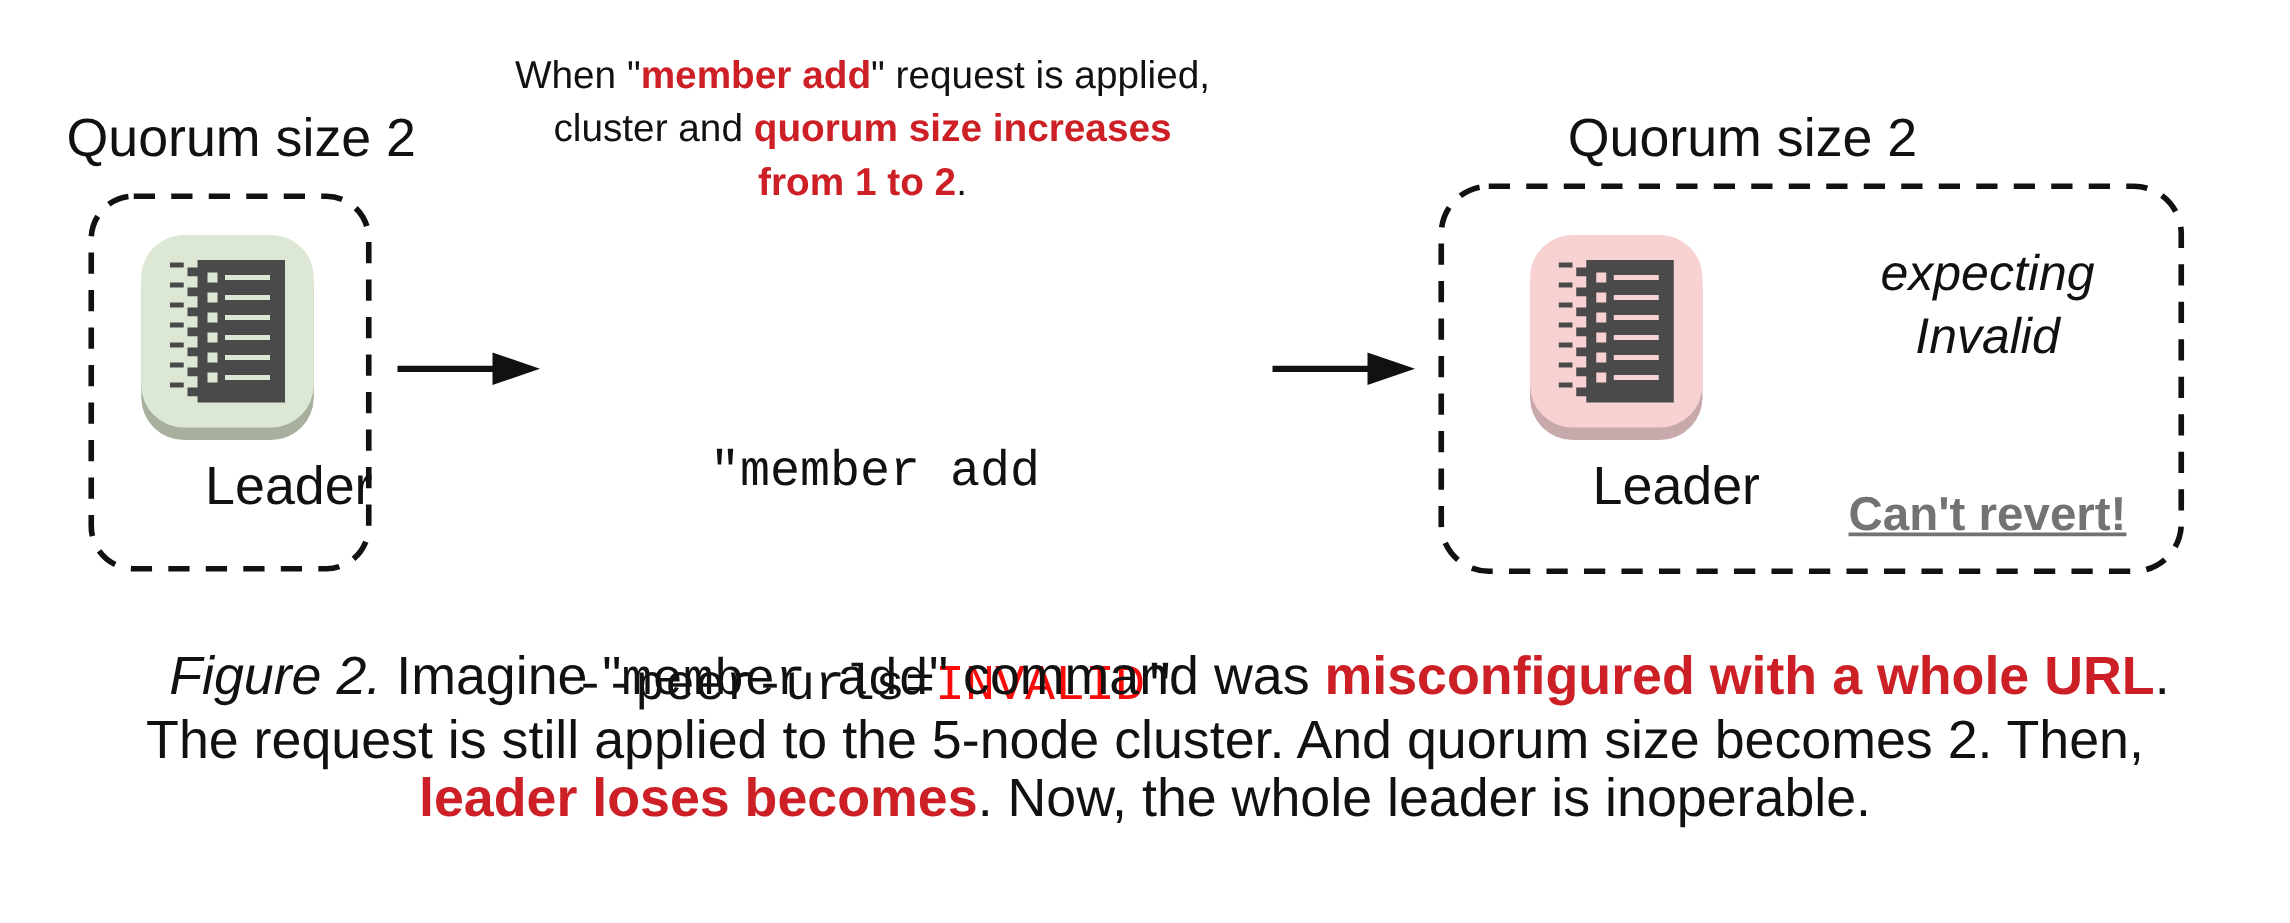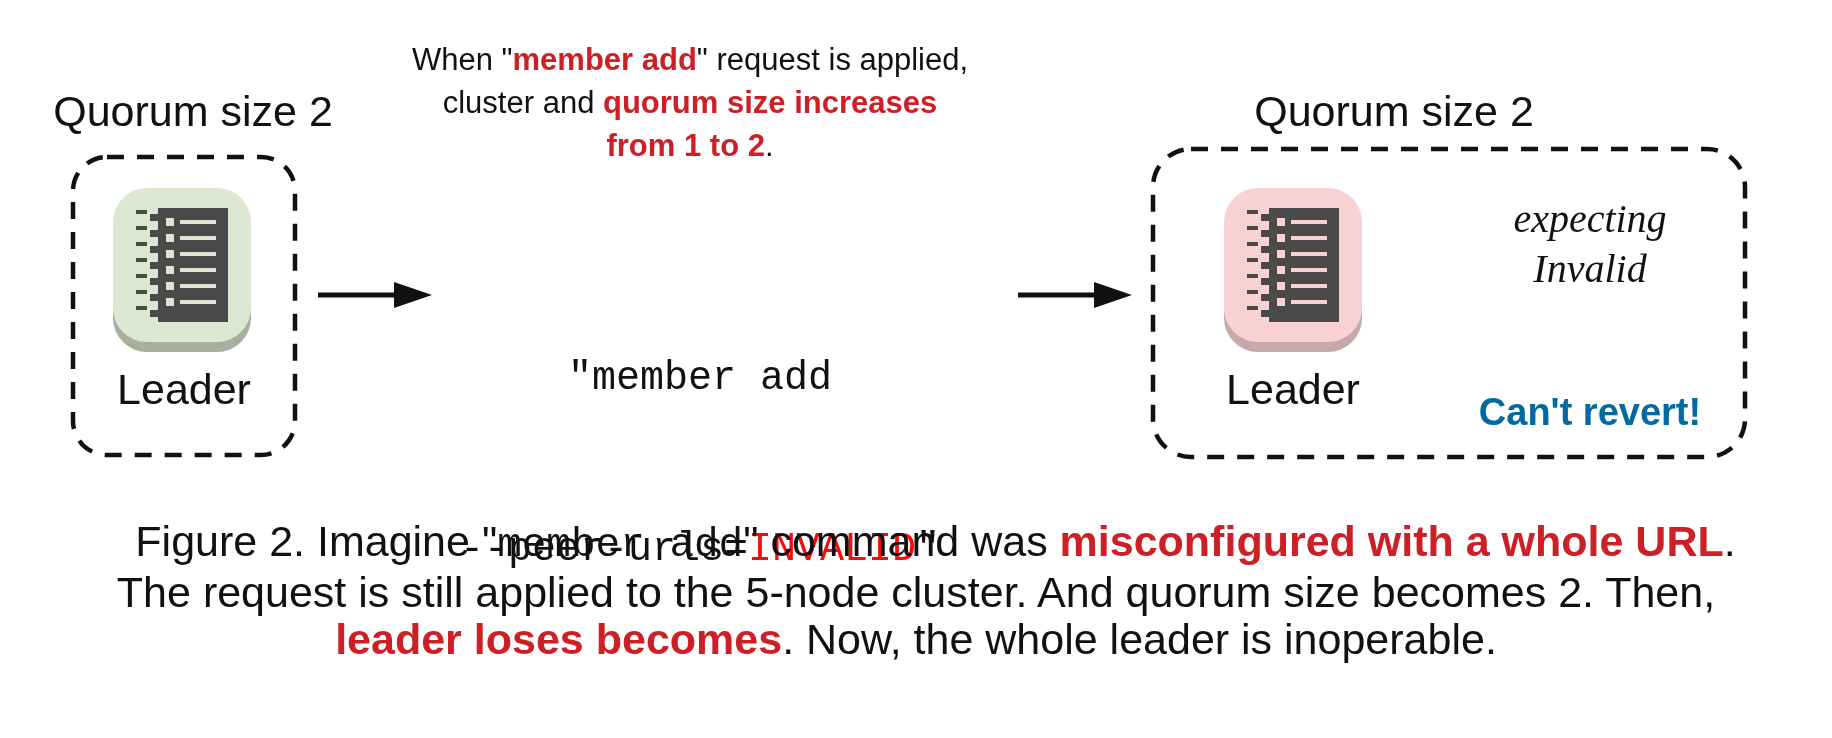--- a/index.html
+++ b/index.html
@@ -3,29 +3,29 @@
 <meta charset="utf-8">
 <style>
   html,body{margin:0;padding:0;background:#ffffff;}
   .canvas{
     position:relative;width:1832px;height:738px;background:#ffffff;overflow:hidden;
     font-family:"Liberation Sans",sans-serif;color:#111;
   }
   .abs{position:absolute;}
   .center{text-align:center;}
   .b{font-weight:bold;}
-  .i{margin-left:39px;}
+  .i{font-style:italic;margin-left:39px;}
   .red{color:#cc2026;}
   .brightred{color:#fb0a0a;}
   .title{font-size:43px;line-height:50px;}
   .note{font-size:31px;line-height:43px;}
   .cmd{font-family:"Liberation Mono","DejaVu Sans Mono",monospace;font-size:40px;line-height:57px;white-space:pre;}
-  .leader{font-size:43px;line-height:50px;}
-  .expect{font-size:40px;line-height:50px;font-style:italic;font-family:Liberation Serif, serif;}
-  .warn{font-size:38px;line-height:44px;font-weight:bold;color:#0369a1;}
+  .leader{font-size:43px;line-height:50px;text-align:right;}
+  .expect{font-size:40px;line-height:50px;font-style:italic;}
+  .warn{font-size:38px;line-height:44px;font-weight:bold;color:#737373;text-decoration:underline;}
   .caption{font-size:43px;line-height:47px;}
   .caption .mono{font-family:"Liberation Mono","DejaVu Sans Mono",monospace;font-size:41px;}
 </style>
 </head>
 <body>
 
 <div class="canvas">
 
   <div class="abs note center" style="left:340px;top:38px;width:700px">
     <div><span>When "</span><span class="red b">member add</span><span>" request is applied,</span></div>

